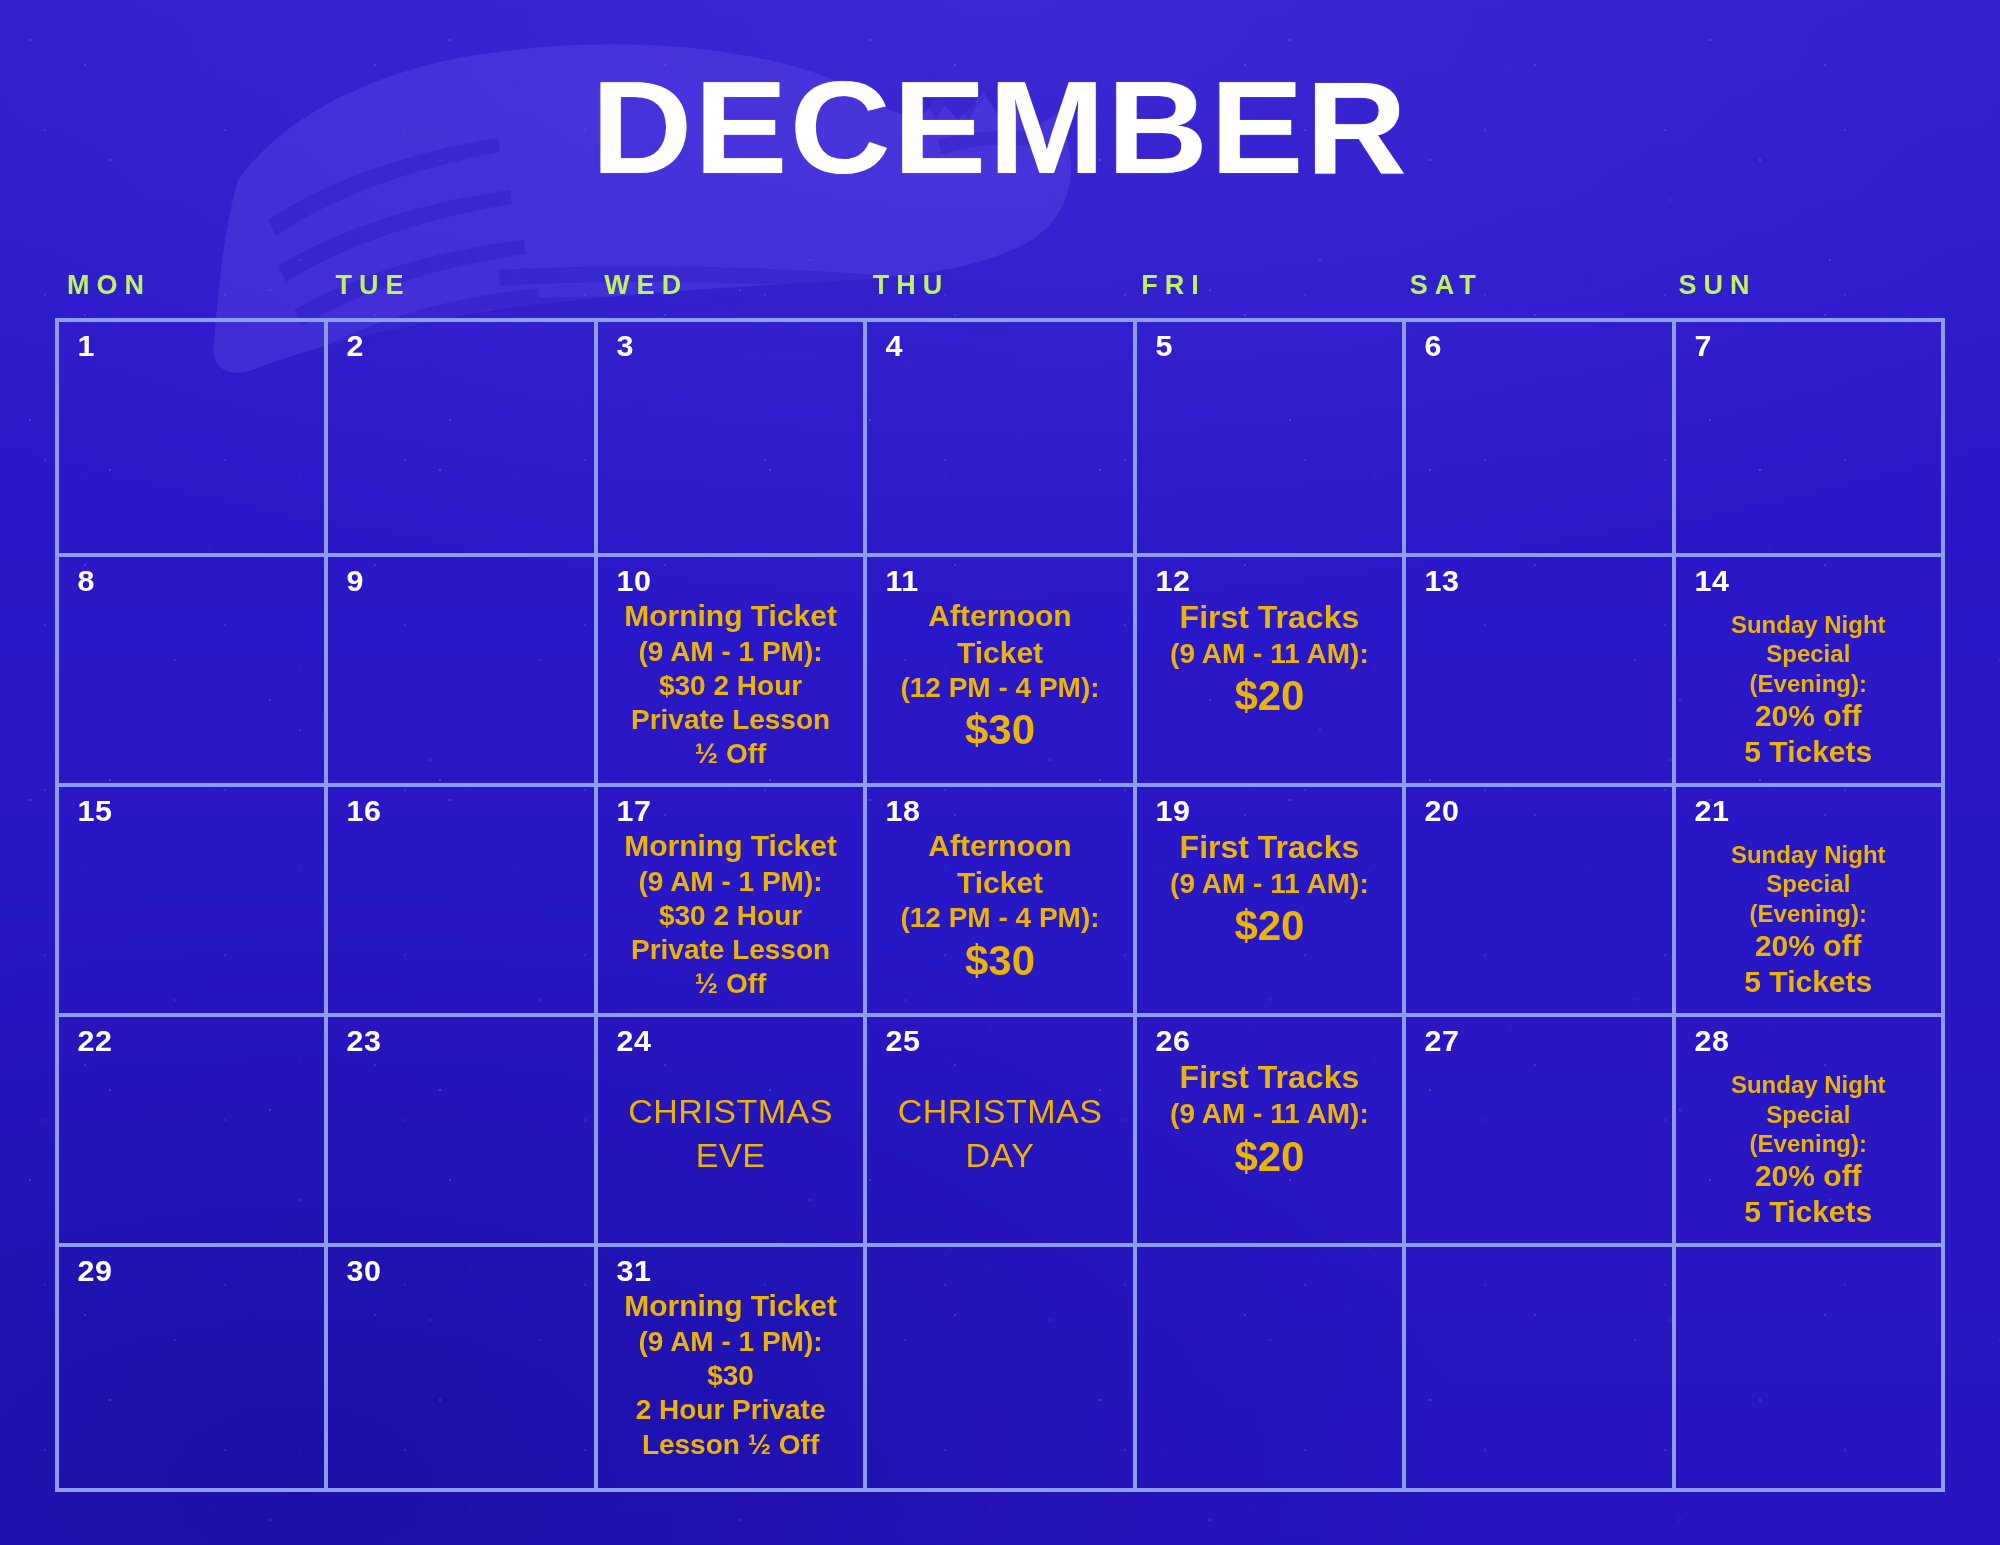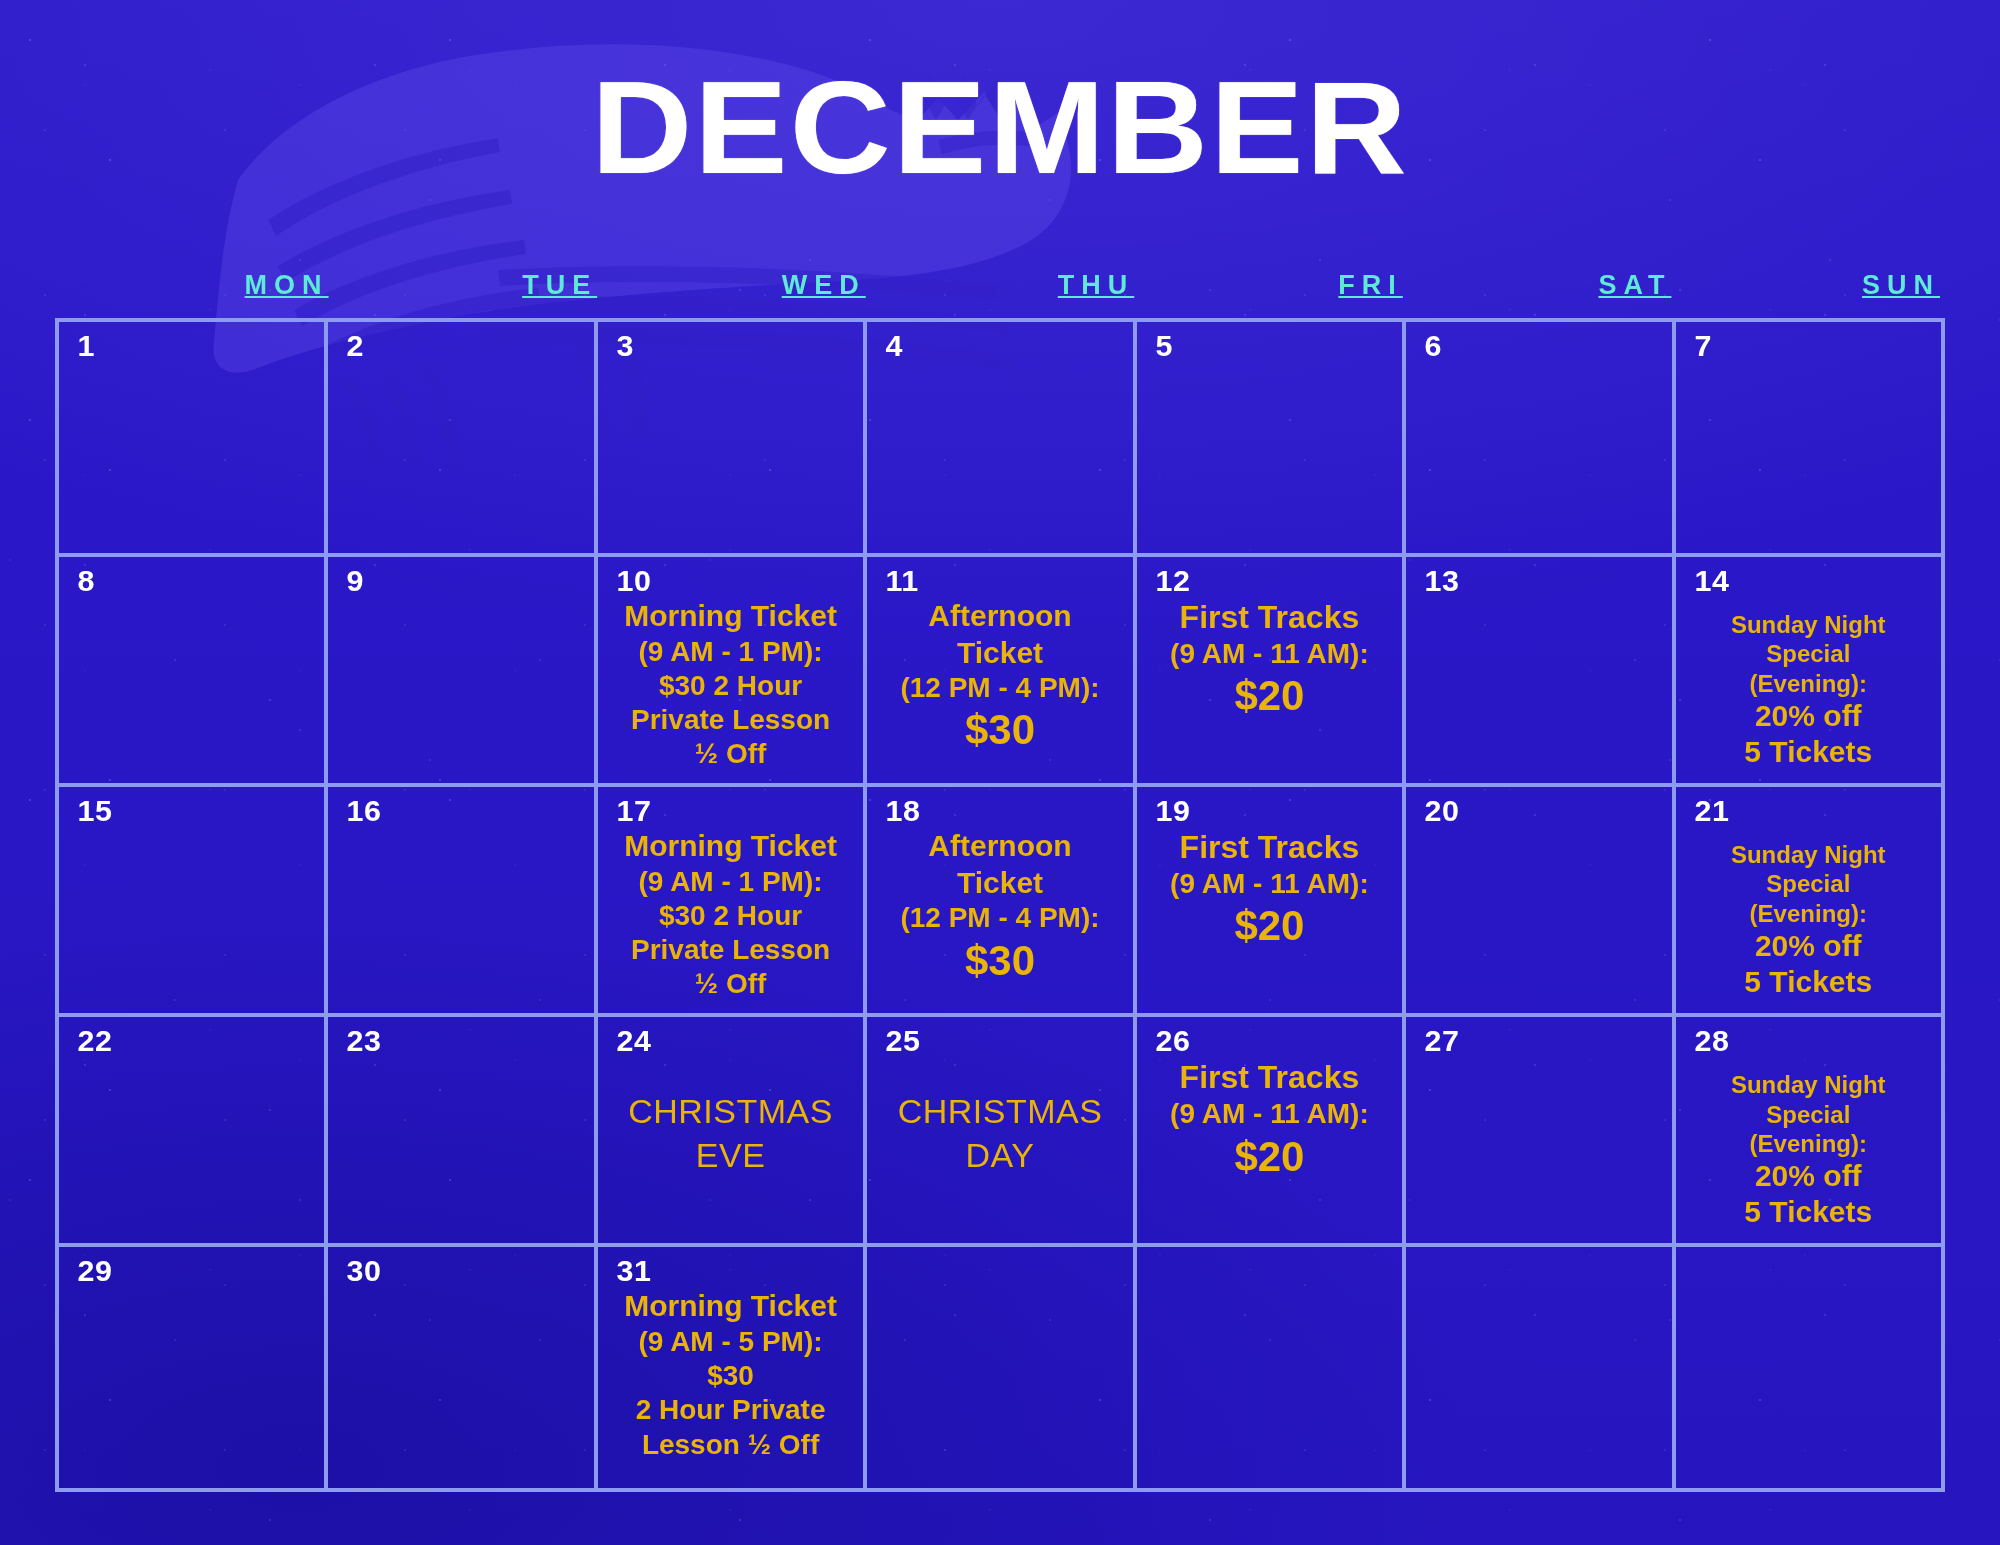--- a/index.html
+++ b/index.html
@@ -92,27 +92,26 @@
     text-shadow: 0 0 1px rgba(255,255,255,0.6);
   }
 
   .weekdays {
     display: grid;
     grid-template-columns: repeat(7, 1fr);
     margin-top: 76px;
     padding: 0 5px;
   }
   .weekday {
-    text-align: right;
-    color: #5eead4;
+    text-align: left;
+    color: #bef264;
     font-size: 27px;
     font-weight: 700;
     letter-spacing: 7px;
     text-indent: 7px;
-    text-decoration: underline;
   }
 
   .grid {
     margin-top: 17px;
     border-top: 4px solid #8e9cf0;
     border-left: 4px solid #8e9cf0;
     width: 1890px;
   }
   .week {
     display: grid;
@@ -410,21 +409,21 @@
         <div class="cell">
           <div class="daynum">29</div>
         </div>
         <div class="cell">
           <div class="daynum">30</div>
         </div>
         <div class="cell">
           <div class="daynum">31</div>
           <div class="event pad-top">
             <span class="ln ev-head">Morning Ticket</span>
-            <span class="ln ev-sub">(9 AM - 5 PM): $30</span>
+            <span class="ln ev-sub">(9 AM - 1 PM): $30</span>
             <span class="ln ev-sub">2 Hour Private</span>
             <span class="ln ev-sub">Lesson ½ Off</span>
           </div>
         </div>
         <div class="cell">
           <div class="daynum"></div>
         </div>
         <div class="cell">
           <div class="daynum"></div>
         </div>

